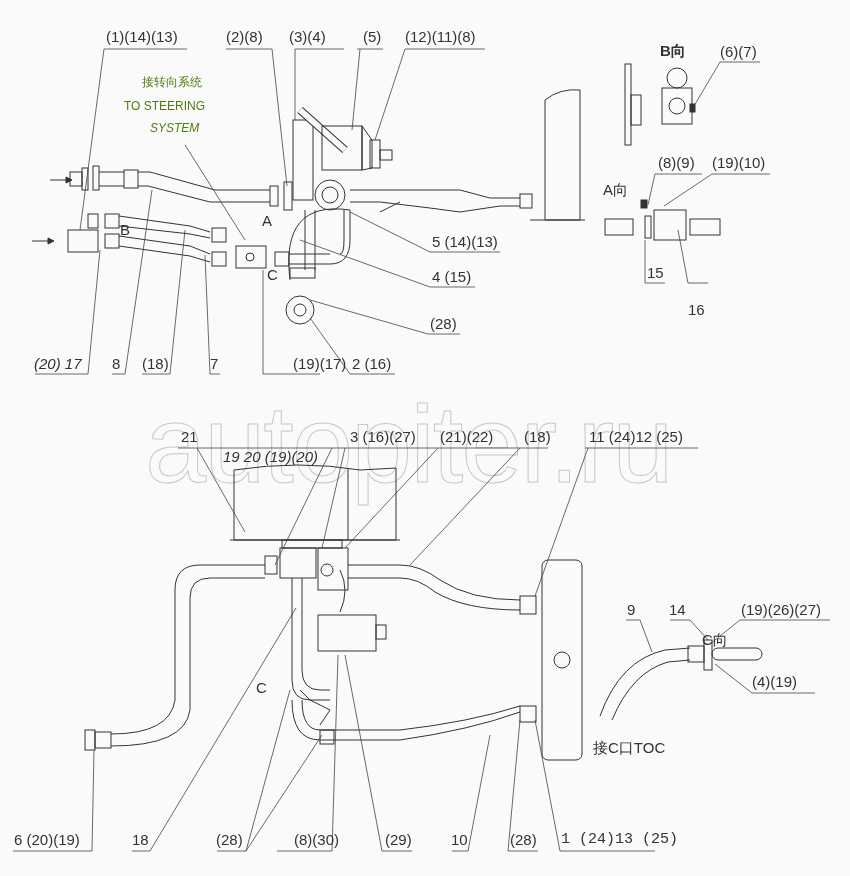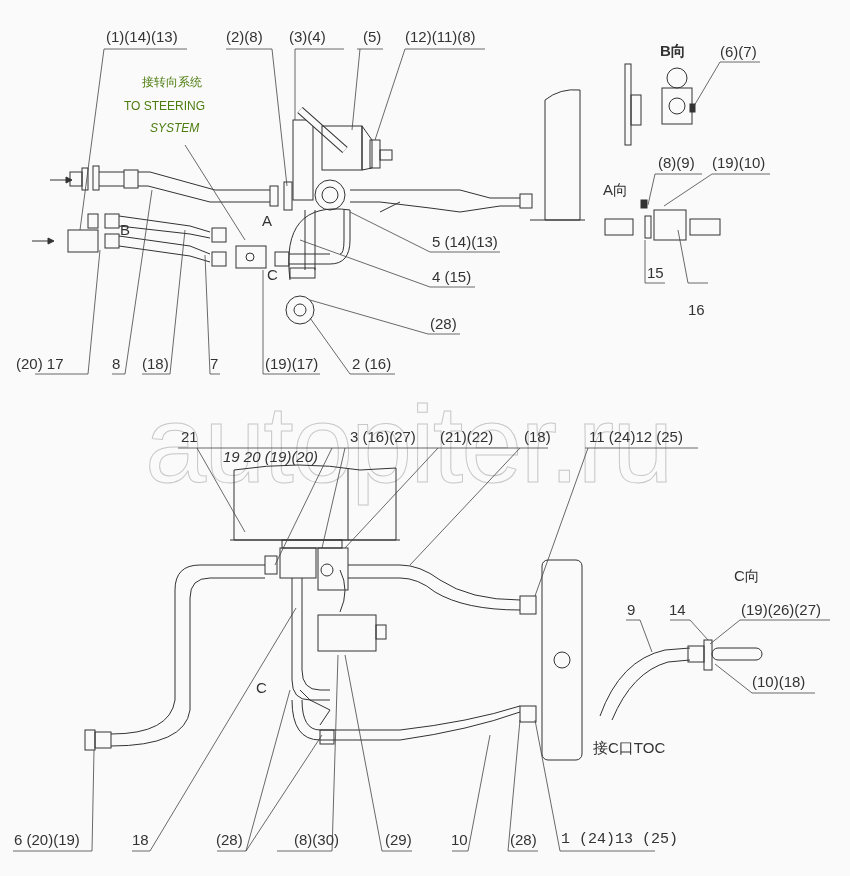--- a/index.html
+++ b/index.html
@@ -239,56 +239,56 @@
     <line x1="560" y1="851" x2="655" y2="851"></line>
       <line x1="560" y1="851" x2="535" y2="720"></line>
   </g>
 </svg>
 
 <div class="note" style="left:142px;top:72px;">接转向系统</div>
 <div class="note" style="left:124px;top:96px;">TO STEERING</div>
 <div class="note" style="left:150px;top:118px;font-style:italic;">SYSTEM</div>
 <div class="lbl" style="left:660px;top:43px;font-weight:bold;">B向</div>
 <div class="lbl" style="left:603px;top:182px;">A向</div>
-<div class="lbl" style="left:702px;top:568px;margin-left:32px;">C向</div>
+<div class="lbl" style="left:702px;top:632px;">C向</div>
 <div class="lbl" style="left:262px;top:213px;">A</div>
 <div class="lbl" style="left:120px;top:222px;">B</div>
 <div class="lbl" style="left:267px;top:267px;">C</div>
 <div class="lbl" style="left:256px;top:680px;">C</div>
 <div class="lbl" style="left:593px;top:740px;">接C口TOC</div>
 
 <div class="lbl" style="left:106px;top:29px;text-align:center;">(1)(14)(13)</div>
 <div class="lbl" style="left:226px;top:29px;">(2)(8)</div>
 <div class="lbl" style="left:289px;top:29px;">(3)(4)</div>
 <div class="lbl" style="left:363px;top:29px;">(5)</div>
 <div class="lbl" style="left:405px;top:29px;">(12)(11)(8)</div>
 <div class="lbl" style="left:720px;top:44px;">(6)(7)</div>
 <div class="lbl" style="left:658px;top:155px;">(8)(9)</div>
 <div class="lbl" style="left:712px;top:155px;">(19)(10)</div>
 <div class="lbl" style="left:647px;top:265px;">15</div>
 <div class="lbl" style="left:688px;top:265px;margin-top:37px;">16</div>
 <div class="lbl" style="left:432px;top:234px;">5 (14)(13)</div>
 <div class="lbl" style="left:432px;top:269px;">4 (15)</div>
 <div class="lbl" style="left:430px;top:316px;">(28)</div>
-<div class="lbl" style="left:16px;top:356px;">(20) 17</div>
+<div class="lbl" style="left:34px;top:356px;font-style:italic;">(20) 17</div>
 <div class="lbl" style="left:112px;top:356px;">8</div>
 <div class="lbl" style="left:142px;top:356px;">(18)</div>
 <div class="lbl" style="left:210px;top:356px;">7</div>
-<div class="lbl" style="left:265px;top:356px;">(19)(17)</div>
+<div class="lbl" style="left:265px;top:356px;padding-left:28px;">(19)(17)</div>
 <div class="lbl" style="left:352px;top:356px;">2 (16)</div>
 <div class="lbl" style="left:181px;top:429px;">21</div>
 <div class="lbl" style="left:223px;top:449px;font-style:italic;">19 20 (19)(20)</div>
 <div class="lbl" style="left:350px;top:429px;">3 (16)(27)</div>
 <div class="lbl" style="left:440px;top:429px;">(21)(22)</div>
 <div class="lbl" style="left:524px;top:429px;">(18)</div>
 <div class="lbl" style="left:589px;top:429px;">11 (24)12 (25)</div>
 <div class="lbl" style="left:627px;top:602px;">9</div>
 <div class="lbl" style="left:669px;top:602px;">14</div>
 <div class="lbl" style="left:741px;top:602px;">(19)(26)(27)</div>
-<div class="lbl" style="left:752px;top:674px;">(10)(18)</div>
+<div class="lbl" style="left:752px;top:674px;">(4)(19)</div>
 <div class="lbl" style="left:14px;top:832px;">6 (20)(19)</div>
 <div class="lbl" style="left:132px;top:832px;">18</div>
 <div class="lbl" style="left:216px;top:832px;">(28)</div>
 <div class="lbl" style="left:294px;top:832px;">(8)(30)</div>
 <div class="lbl" style="left:385px;top:832px;">(29)</div>
 <div class="lbl" style="left:451px;top:832px;">10</div>
 <div class="lbl" style="left:510px;top:832px;">(28)</div>
 <div class="lbl" style="left:561px;top:832px;font-family:Liberation Mono, monospace;">1 (24)13 (25)</div>
 
 </body></html>

